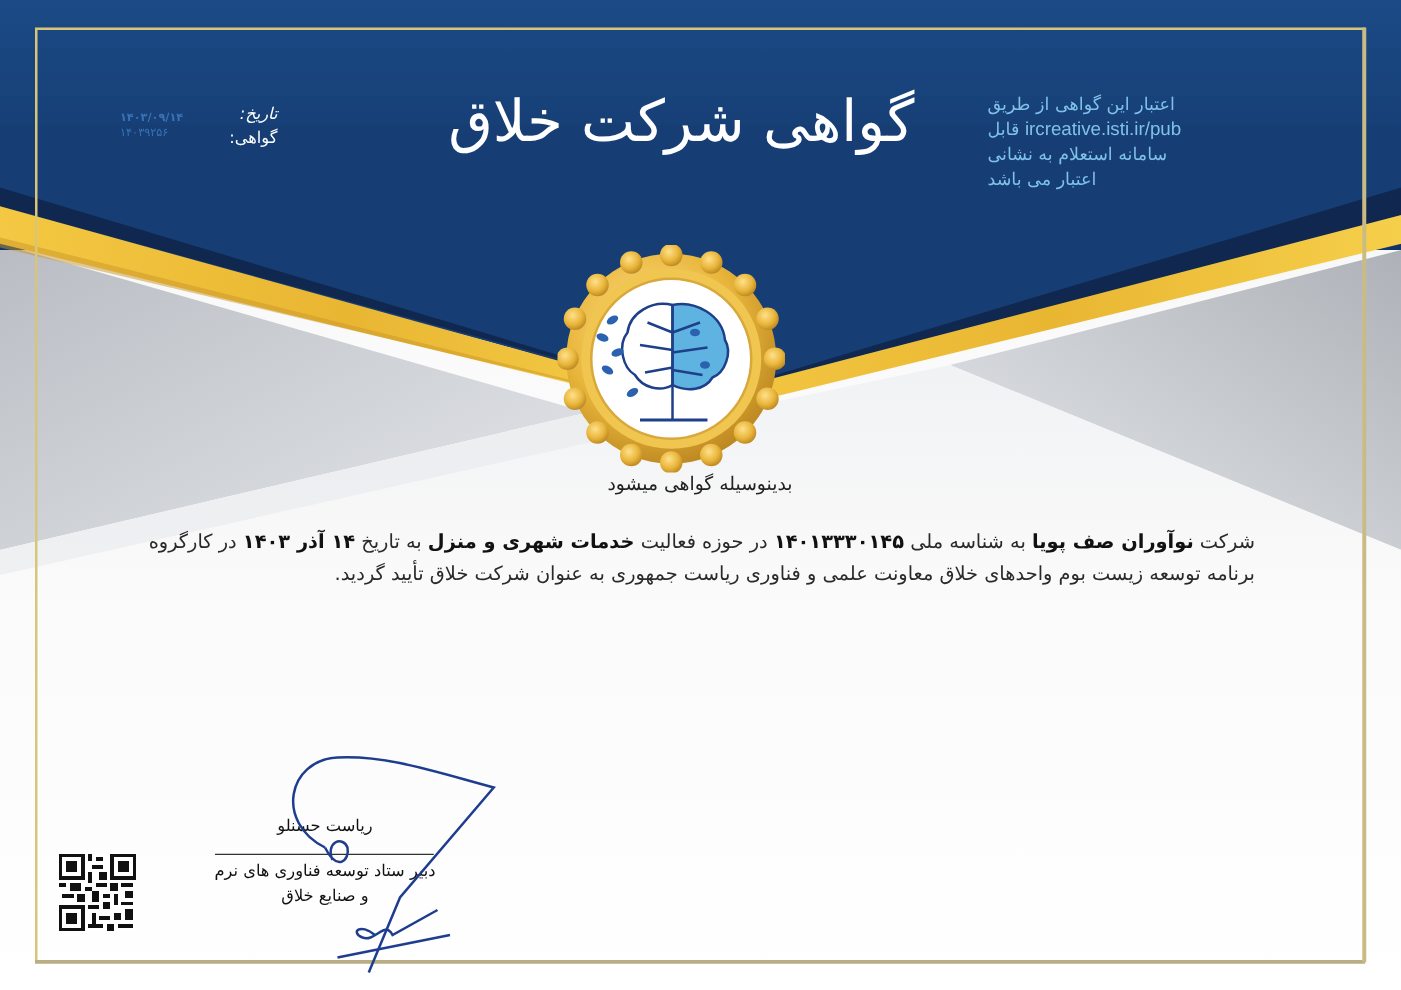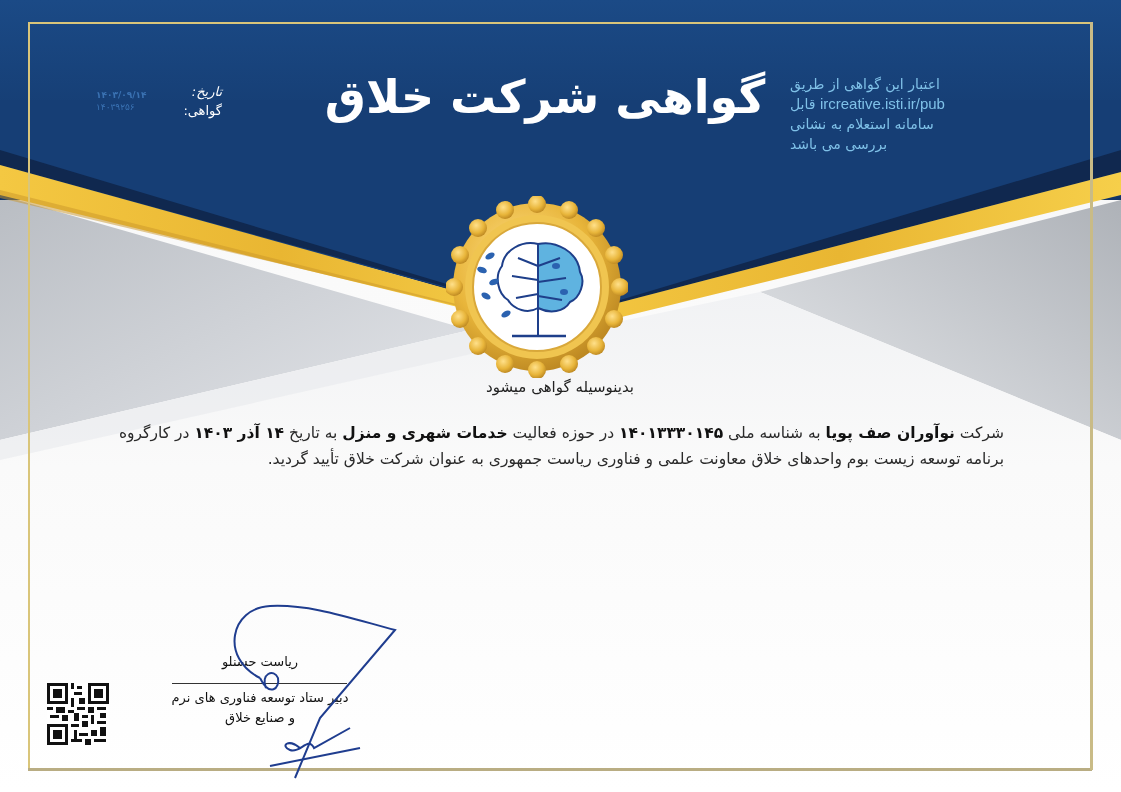--- a/index.html
+++ b/index.html
@@ -7,21 +7,21 @@
     body { position: relative; font-family: "DejaVu Sans", sans-serif; }
 
     .cert { position: absolute; left: 0; top: 0; width: 1121px; height: 792px; overflow: hidden; background: #fbfbfb; }
     .bg-svg { position: absolute; left: 0; top: 0; width: 1121px; height: 792px; }
 
     .frame { position: absolute; left: 28px; top: 22px; width: 1064px; height: 748px; border: 2px solid #d9c57a; pointer-events: none; }
     .frame-bottom { position: absolute; left: 28px; top: 768px; width: 1064px; height: 3px; background: #b9ad83; }
     .frame-right { position: absolute; left: 1090px; top: 22px; width: 3px; height: 748px; background: #c9bb86; }
 
     .title { position: absolute; left: 320px; top: 70px; width: 450px; text-align: center; direction: rtl;
-      color: #ffffff; font-family: "DejaVu Sans", sans-serif; font-weight: bold; font-size: 46px; letter-spacing: 0px; }
+      color: #ffffff; font-family: "DejaVu Sans", sans-serif; font-weight: normal; font-size: 46px; letter-spacing: 0px; }
 
     .validity { position: absolute; left: 790px; top: 74px; width: 238px; direction: rtl; text-align: left;
       color: #7fc1e8; font-size: 14px; line-height: 20px; font-family: "DejaVu Sans", sans-serif; }
     .validity .url { direction: ltr; unicode-bidi: embed; font-family: "Liberation Sans", sans-serif; font-size: 15px; }
 
     .meta { position: absolute; left: 90px; top: 84px; width: 132px; height: 40px; }
     .meta .lbl { position: absolute; right: 0; color: #ffffff; font-size: 13px; direction: rtl; text-align: right; }
     .meta .val { position: absolute; left: 6px; color: #3a72b3; font-size: 9px; font-family: "DejaVu Sans", sans-serif; direction: ltr; }
 
     .medal { position: absolute; left: 446px; top: 196px; width: 182px; height: 182px; }
@@ -100,21 +100,21 @@
 
   <div class="title">گواهی شرکت خلاق</div>
 
   <div class="validity">
     <div>اعتبار این گواهی از طریق</div>
     <div>
       <span class="url">ircreative.isti.ir/pub</span>
       <span>قابل</span>
     </div>
     <div>سامانه استعلام به نشانی</div>
-    <div>بررسی می باشد</div>
+    <div>اعتبار می باشد</div>
   </div>
 
   <div class="meta">
     <span class="lbl" style="top:0px;font-style:italic;">تاریخ:</span>
     <span class="val" style="top:6px;font-weight:bold;">۱۴۰۳/۰۹/۱۴</span>
     <span class="lbl" style="top:19px;">گواهی:</span>
     <span class="val" style="top:18px;">۱۴۰۳۹۲۵۶</span>
   </div>
 
   <svg class="medal" viewBox="0 0 182 182">

